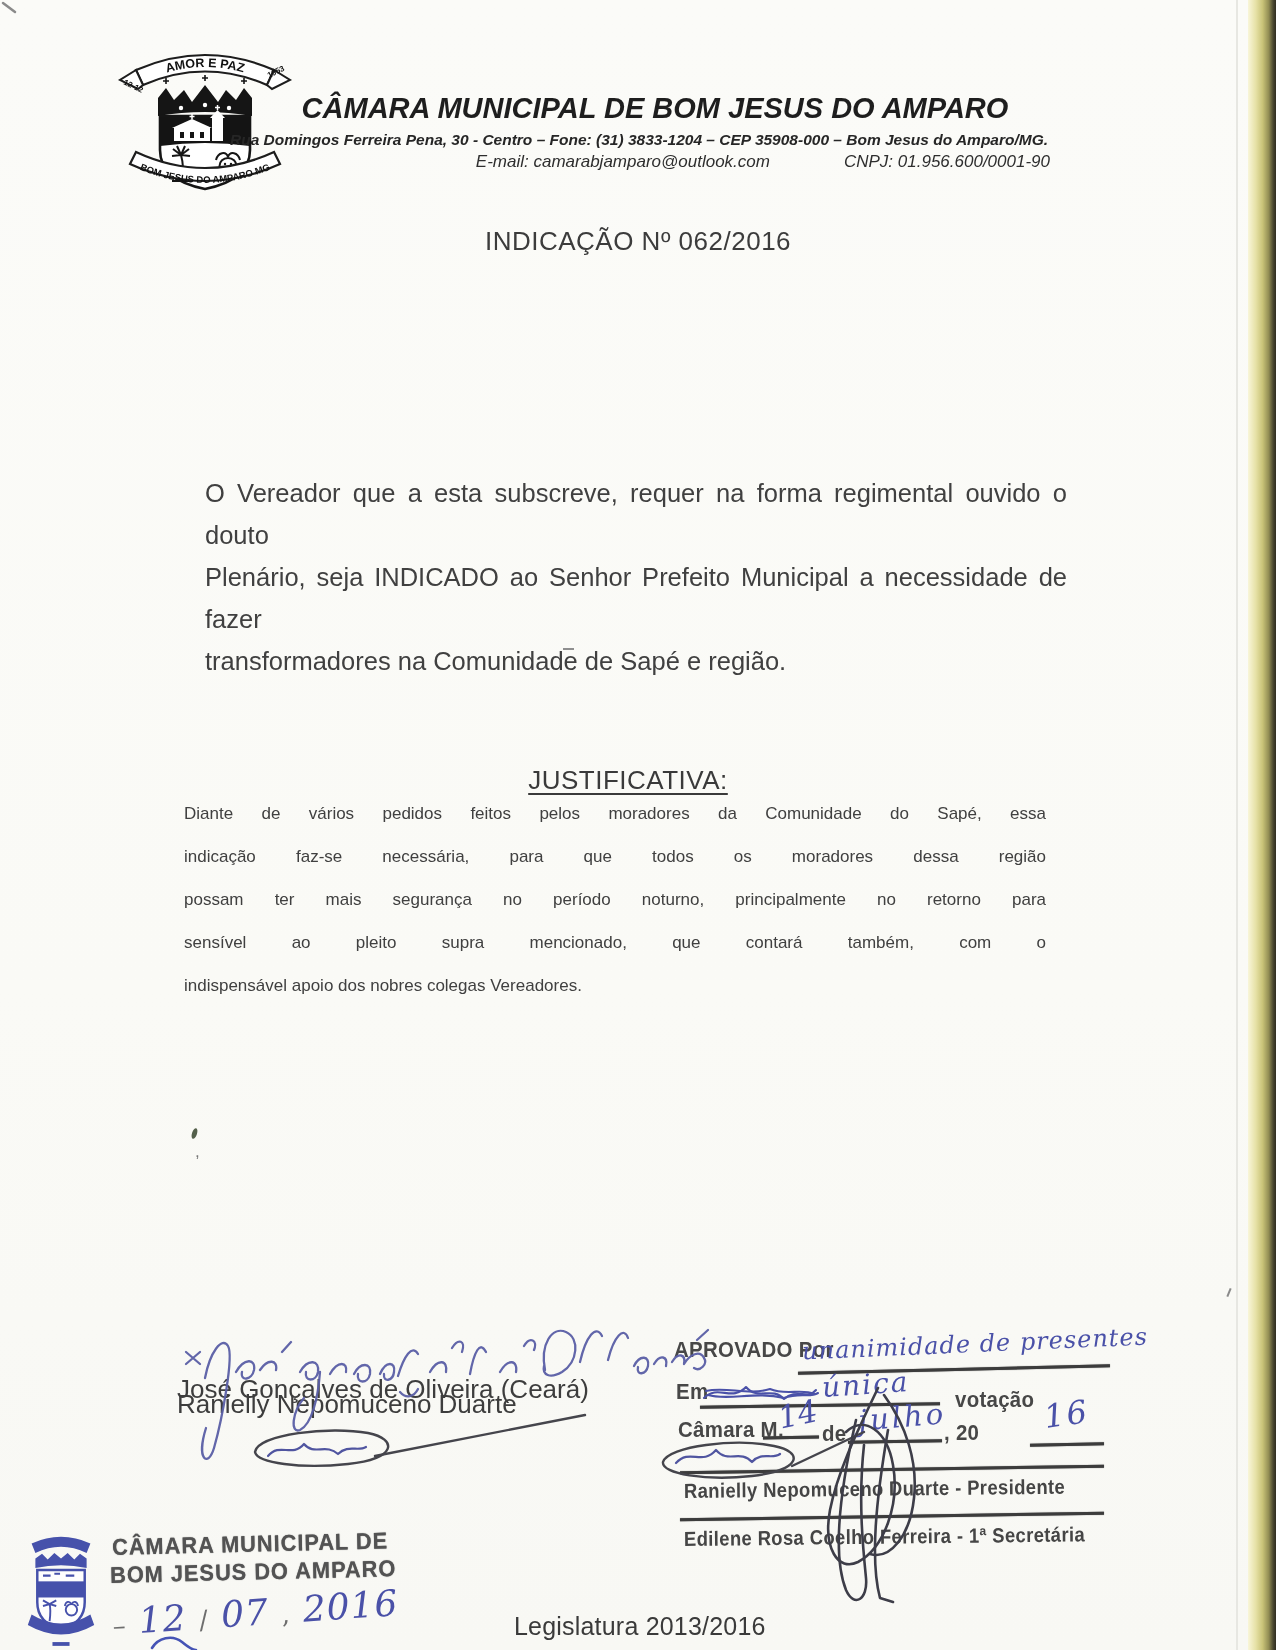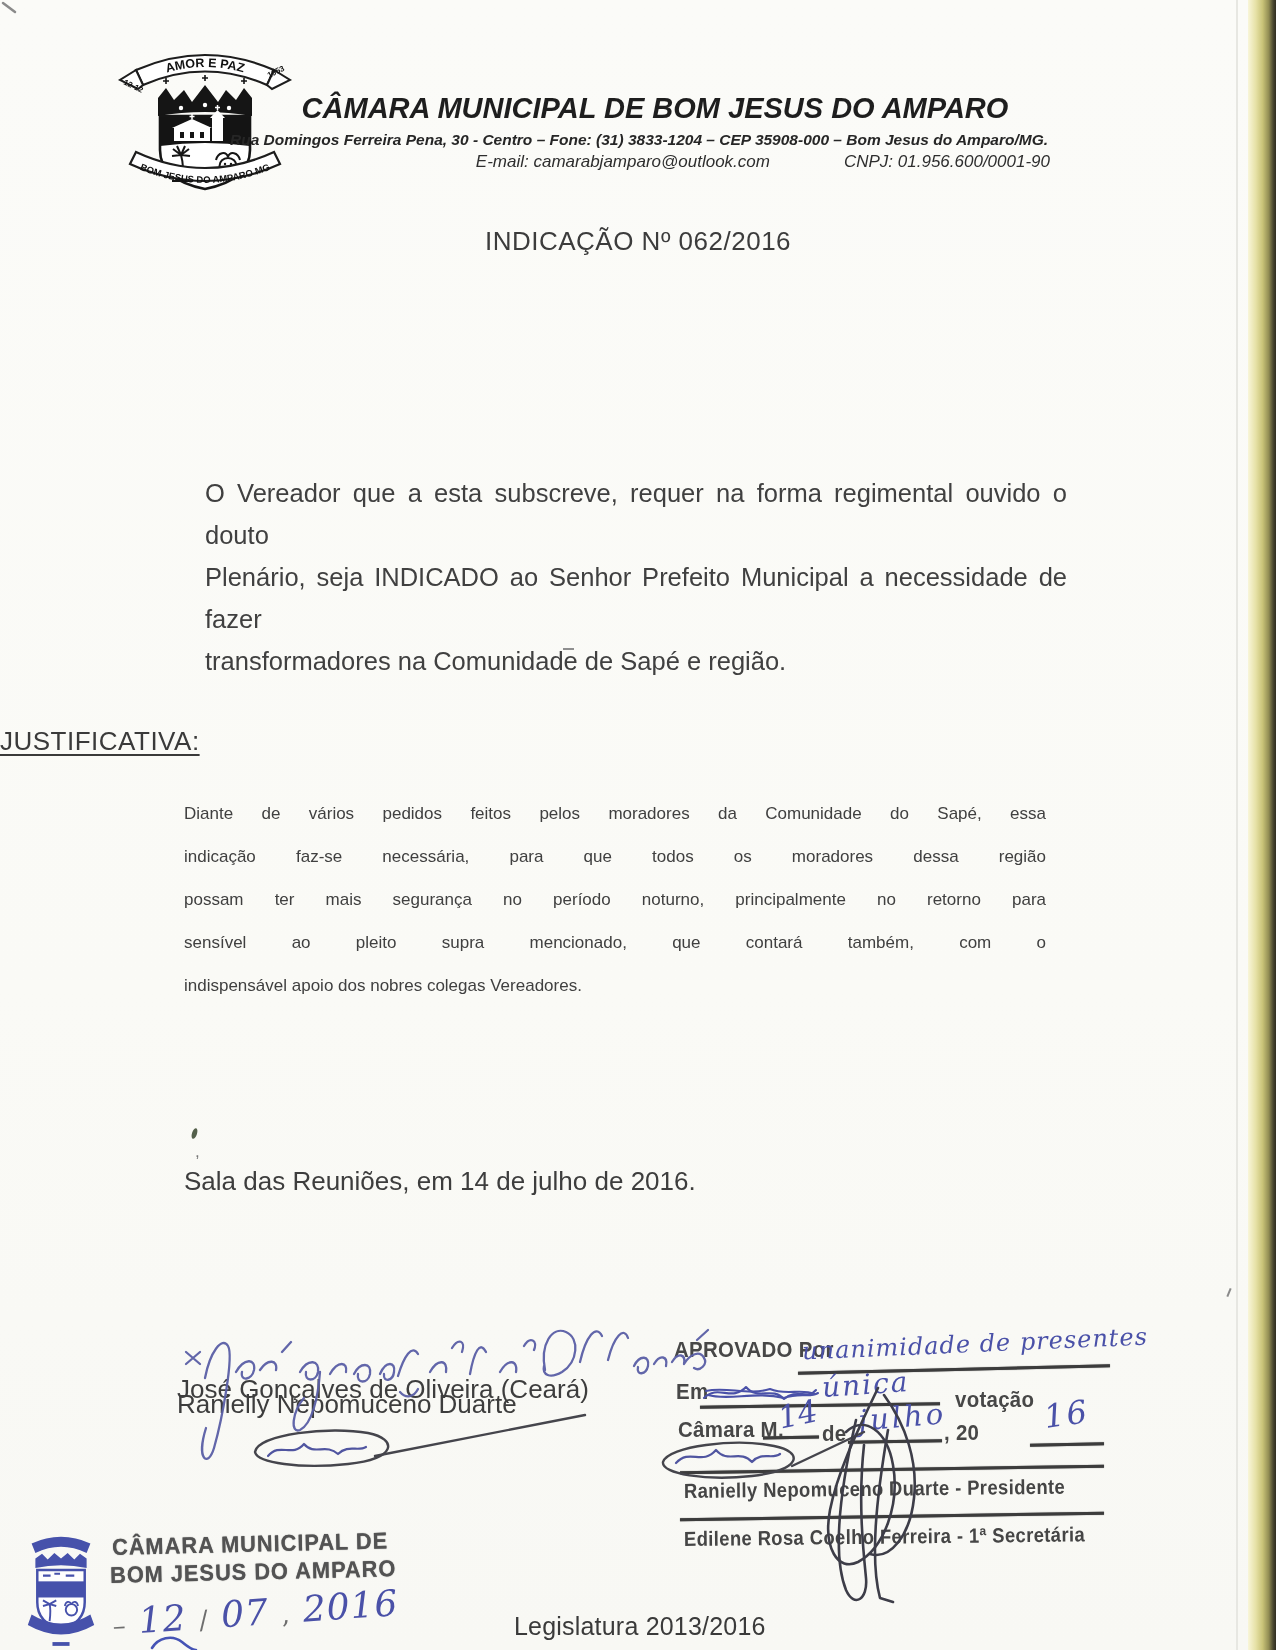--- a/index.html
+++ b/index.html
@@ -30,21 +30,21 @@
   .org-contact .gap { display:inline-block; width:74px; }
 
   
   .doc-title { left:0; top:226px; width:1276px; text-align:center; font-size:26px; color:#3c3c3c; letter-spacing:0.5px; }
   .salutation { left:226px; top:336px; font-size:26px; color:#3d3d3d; white-space:nowrap; }
   .body-par  { left:172px; top:472px; width:862px; font-size:25.5px; line-height:42px; color:#404040;margin-left:33px; }
   .just-par  { left:184px; top:792px; width:862px; font-size:17px; line-height:43px; color:#404040; }
   .jline { text-align:justify; text-align-last:justify; white-space:normal; }
   .jline.final { text-align-last:left; }
   .just-heading {
-    left:0; top:726px; width:1256px; font-size:26px; color:#3a3a3a;
+    left:0; top:765px; width:1256px; text-align:center; font-size:26px; color:#3a3a3a;
     letter-spacing:0.5px;
   }
   .just-heading span { text-decoration:underline; text-decoration-thickness:2px; text-underline-offset:4px; }
   .place-date { left:184px; top:1166px; font-size:26px; color:#3d3d3d; white-space:nowrap; }
 
   .typed-name { font-size:26px; color:#3d3d3d; white-space:nowrap; }
   .typed-author { left:177px; top:1374px; }
   .typed-second { left:177px; top:1389px; }
 
   
@@ -171,21 +171,20 @@
   <div class="abs just-heading"><span>JUSTIFICATIVA:</span></div>
 
   <div class="abs just-par">
     <div class="jline">Diante de vários pedidos feitos pelos moradores da Comunidade do Sapé, essa</div>
     <div class="jline">indicação faz-se necessária, para que todos os moradores dessa região</div>
     <div class="jline">possam ter mais segurança no período noturno, principalmente no retorno para</div>
     <div class="jline">sensível ao pleito supra mencionado, que contará também, com o</div>
     <div class="jline final">indispensável apoio dos nobres colegas Vereadores.</div>
   </div>
 
-  <div class="abs place-date">Sala das Reuniões, em 14 de julho de 2016.</div>
 
   <div class="abs typed-name typed-author">José Gonçalves de Oliveira (Ceará)</div>
   <div class="abs typed-name typed-second">Ranielly Nepomuceno Duarte</div>
 
   <div class="abs stamp-label lbl-aprovado">APROVADO Por</div>
   <div class="abs hw hw1">unanimidade de presentes</div>
   <div class="abs stamp-line u1"></div>
 
   <div class="abs stamp-label lbl-em">Em</div>
   <div class="abs hw hw-unica">única</div>

